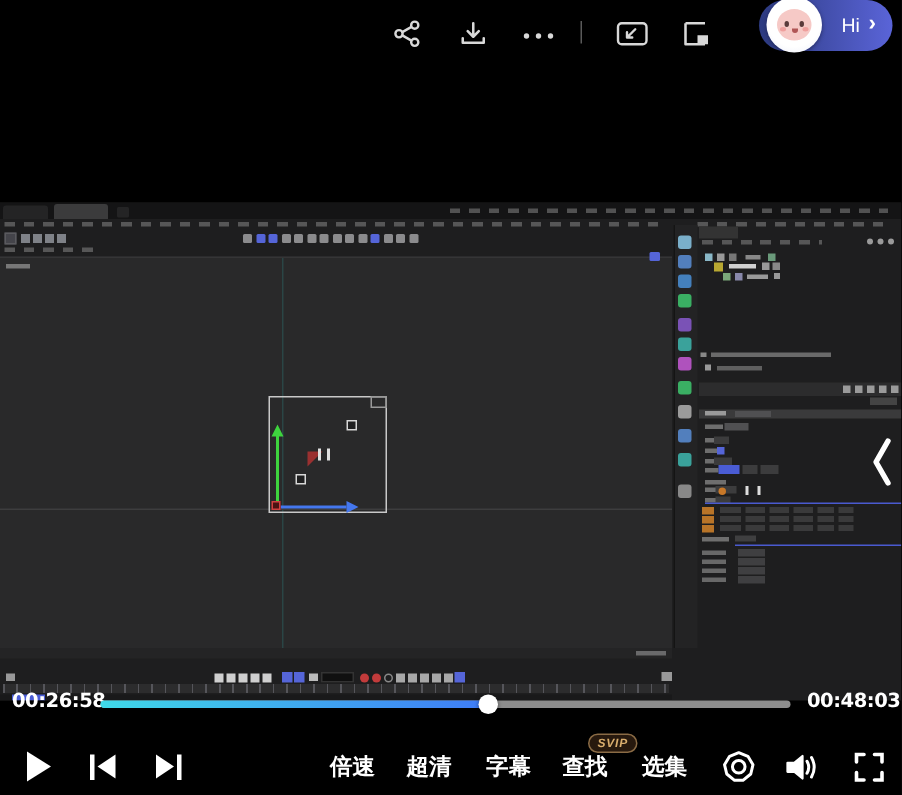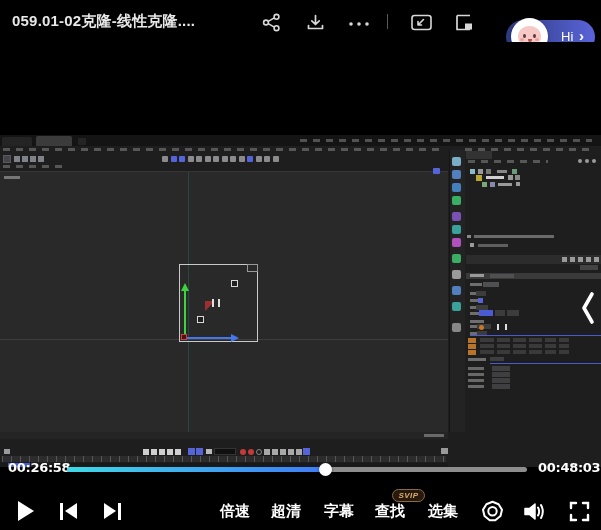--- a/index.html
+++ b/index.html
@@ -6,21 +6,21 @@
     font-family:"Liberation Sans",sans-serif;position:relative;}
   *{box-sizing:border-box;}
   .abs{position:absolute;}
 
   
   .topbar{position:absolute;left:0;top:0;width:601px;height:42px;background:#000;}
   .vtitle{position:absolute;left:12px;top:12px;font-size:15px;font-weight:600;color:#e8e8e8;letter-spacing:.2px;}
   .tbico{position:absolute;top:12px;width:22px;height:20px;background:none;border:none;padding:0;cursor:pointer;}
   .tbico svg{display:block;}
   .tbsep{position:absolute;left:387px;top:14px;width:1px;height:15px;background:#5a5a5a;}
-  .pill{position:absolute;left:506px;top:20px;width:89px;height:34px;border-radius:17px;cursor:pointer;}
+  .pill{position:absolute;left:506px;top:0;width:89px;height:34px;border-radius:17px;cursor:pointer;}
   .astro{position:absolute;left:5px;top:-2px;width:37px;height:37px;border-radius:50%;
     background:radial-gradient(circle at 50% 42%,#fff 0 62%,#e8ecf8 100%);box-shadow:0 1px 3px rgba(0,0,0,.4);}
   .face{position:absolute;left:7px;top:8px;width:23px;height:21px;border-radius:50%;background:#f6c9c6;}
   .eye{position:absolute;top:8px;width:3px;height:4px;border-radius:50%;background:#5a3a3a;}
   .cheek{position:absolute;top:12px;width:4px;height:3px;border-radius:50%;background:#ef9f9d;}
   .mouth{position:absolute;left:10px;top:13px;width:4px;height:3px;border-radius:0 0 4px 4px;background:#b05555;}
   .hi{position:absolute;left:55px;top:9px;font-size:13px;color:#fff;font-weight:500;}
   .hiarr{position:absolute;left:73px;top:7px;font-size:15px;color:#fff;font-weight:600;}
 
   
@@ -50,21 +50,20 @@
   .tri-l{position:absolute;top:0;width:0;height:0;border-right:12px solid #fff;border-top:8.5px solid transparent;border-bottom:8.5px solid transparent;}
   .tri-r{position:absolute;top:0;width:0;height:0;border-left:12px solid #fff;border-top:8.5px solid transparent;border-bottom:8.5px solid transparent;}
   .svip{position:absolute;left:392px;top:489px;width:33px;height:13px;border-radius:7px;border:1px solid #8a6b45;
     background:#27190e;color:#d9ae6e;font-size:8px;font-weight:700;font-style:italic;text-align:center;line-height:11px;letter-spacing:.5px;}
   .cico{position:absolute;top:500px;width:24px;height:24px;background:none;border:none;padding:0;cursor:pointer;}
 </style>
 </head>
 <body>
 
 <div class="topbar">
-  <div class="vtitle">059.01-02克隆-线性克隆....</div>
 
   <button class="tbico" style="left:262px">
     <svg width="19" height="19" viewBox="0 0 19 19">
         <g stroke="#d8d8d8" stroke-width="1.6" fill="none">
       <circle cx="4" cy="9.5" r="2.4"></circle>
           <circle cx="14.5" cy="3.8" r="2.4"></circle>
           <circle cx="14.5" cy="15.2" r="2.4"></circle>
       <path d="M6.2 8.4 L12.3 4.9 M6.2 10.6 L12.3 14.1"></path>
         </g>
       </svg>

